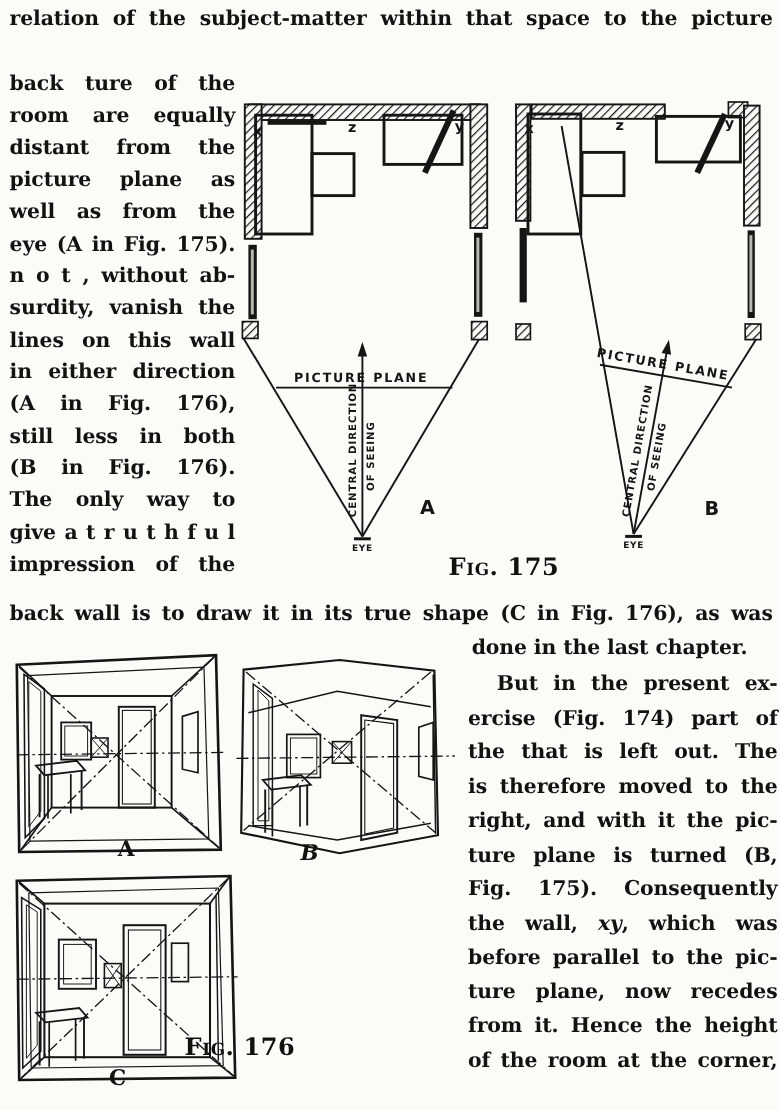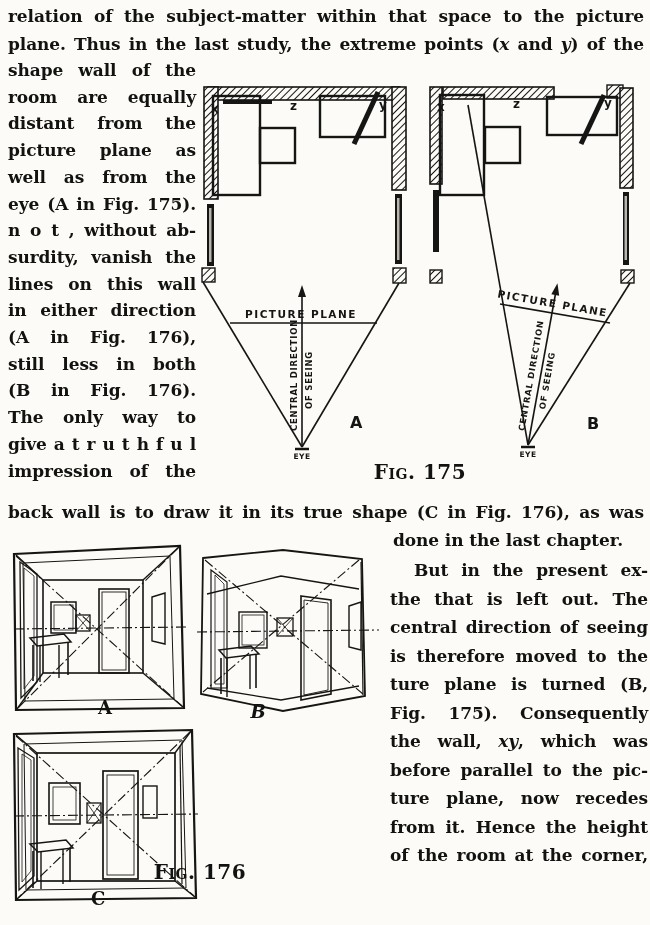--- a/index.html
+++ b/index.html
@@ -26,25 +26,24 @@
   .hand{font-size:10.5px;letter-spacing:1.5px;}
   .hand-sm{font-size:8.5px;letter-spacing:0.8px;}
   .big-letter{font-size:16px;}
   .eye-t{font-size:7.5px;letter-spacing:0.5px;}
 </style>
 </head>
 <body>
 
 <div class="abs txt top-para">
   <div class="jline">relation of the subject-matter within that space to the picture</div>
-  <div class="jline"><span>plane.  Thus in the last study, the extreme points (</span><span class="it">x</span><span> and </span><span class="it">y</span><span>) of the</span></div>
 </div>
 
 <div class="abs txt left-col">
-  <div class="jline">shape wall of the</div>
+  <div class="jline">back ture of the</div>
   <div class="jline">room are equally</div>
   <div class="jline">distant from the</div>
   <div class="jline">picture plane as</div>
   <div class="jline">well as from the</div>
   <div class="jline">eye (A in Fig. 175).</div>
   <div class="jline">n o t , without ab-</div>
   <div class="jline">surdity, vanish the</div>
   <div class="jline">lines on this wall</div>
   <div class="jline">in either direction</div>
   <div class="jline">(A in Fig. 176),</div>
@@ -54,23 +53,24 @@
   <div class="jline">give a t r u t h f u l</div>
   <div class="jline">impression of the</div>
 </div>
 
 <div class="abs txt mid-line jline">back wall is to draw it in its true shape (C in Fig. 176), as was</div>
 
 <div class="abs txt done-line">done in the last chapter.</div>
 
 <div class="abs txt right-col">
   <div class="jline indent">But in the present ex-</div>
+  <div class="jline">ercise (Fig. 174) part of</div>
   <div class="jline">the that is left out.  The</div>
-  <div class="jline">central direction of seeing</div>
   <div class="jline">is therefore moved to the</div>
+  <div class="jline">right, and with it the pic-</div>
   <div class="jline">ture plane is turned (B,</div>
   <div class="jline">Fig. 175).  Consequently</div>
   <div class="jline"><span>the wall, </span><span class="it">xy</span><span>, which was</span></div>
   <div class="jline">before parallel to the pic-</div>
   <div class="jline">ture plane, now recedes</div>
   <div class="jline">from it.  Hence the height</div>
   <div class="jline">of the room at the corner,</div>
 
 </div>
 

